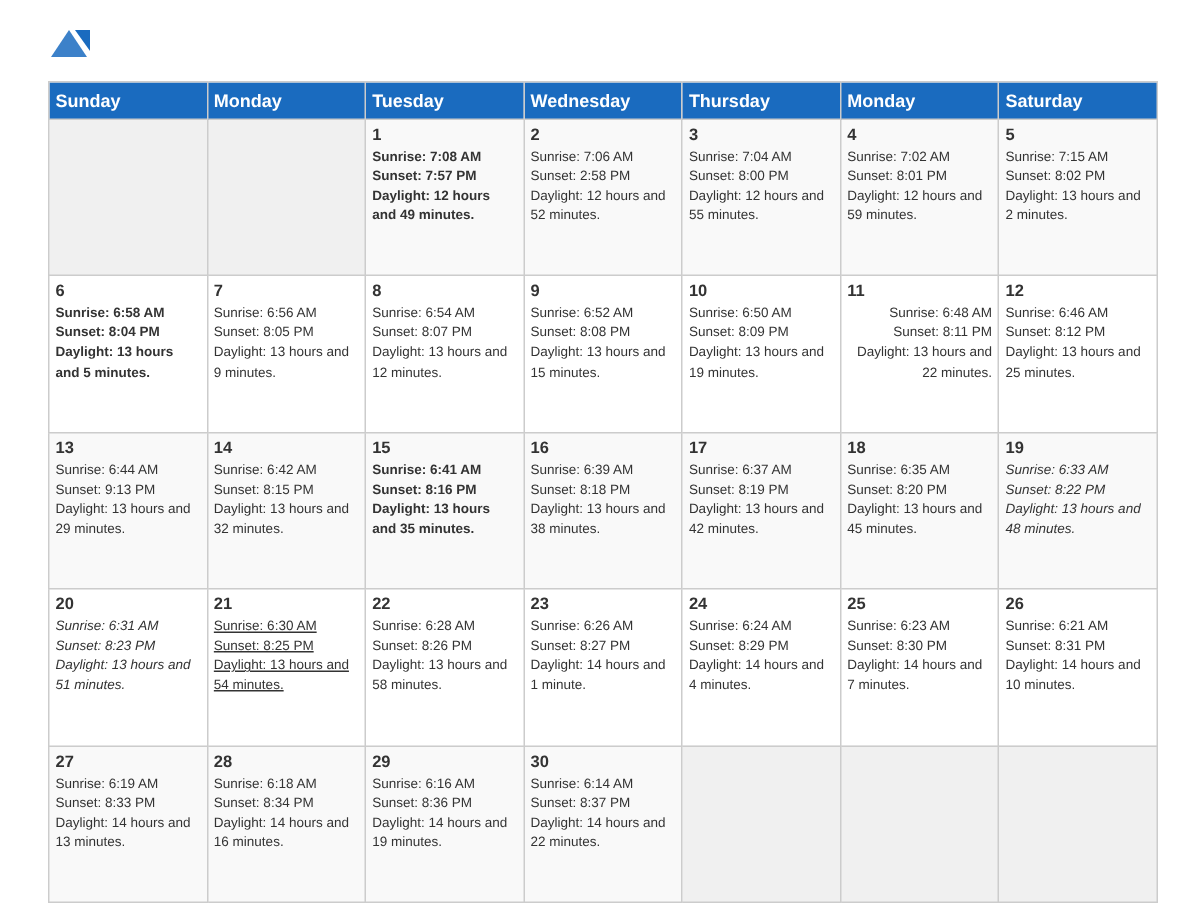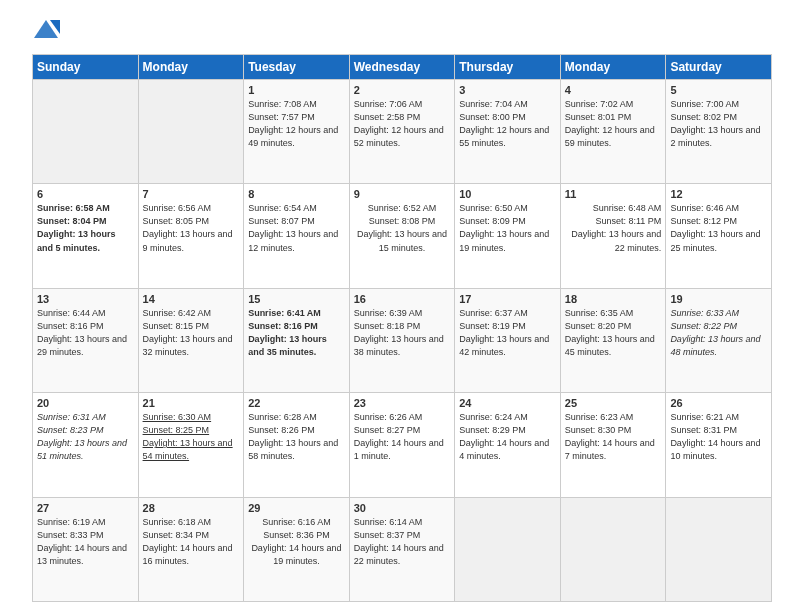--- a/index.html
+++ b/index.html
@@ -139,21 +139,21 @@
           <th>Monday</th>
           <th>Saturday</th>
         </tr>
     </thead>
     <tbody id="calendar-body">
     <tr>
           <td class="empty-cell"></td>
           <td class="empty-cell"></td>
           <td>
             <span class="day-num">1</span>
-            <div class="day-info" style="white-space: pre-line;">Sunrise: 7:08 AM
+            <div class="day-info" style="white-space: pre-line; font-weight: bold;">Sunrise: 7:08 AM
 Sunset: 7:57 PM
 Daylight: 12 hours and 49 minutes.</div>
           </td>
           <td>
             <span class="day-num">2</span>
             <div class="day-info" style="white-space: pre-line;">Sunrise: 7:06 AM
 Sunset: 2:58 PM
 Daylight: 12 hours and 52 minutes.</div>
           </td>
           <td>
@@ -163,21 +163,21 @@
 Daylight: 12 hours and 55 minutes.</div>
           </td>
           <td>
             <span class="day-num">4</span>
             <div class="day-info" style="white-space: pre-line;">Sunrise: 7:02 AM
 Sunset: 8:01 PM
 Daylight: 12 hours and 59 minutes.</div>
           </td>
           <td>
             <span class="day-num">5</span>
-            <div class="day-info" style="white-space: pre-line;">Sunrise: 7:00 AM
+            <div class="day-info" style="white-space: pre-line;">Sunrise: 7:15 AM
 Sunset: 8:02 PM
 Daylight: 13 hours and 2 minutes.</div>
           </td>
         </tr>
         <tr>
           <td>
             <span class="day-num">6</span>
             <div class="day-info" style="white-space: pre-line; font-weight: bold;">Sunrise: 6:58 AM
 Sunset: 8:04 PM
 Daylight: 13 hours and 5 minutes.</div>
@@ -189,21 +189,21 @@
 Daylight: 13 hours and 9 minutes.</div>
           </td>
           <td>
             <span class="day-num">8</span>
             <div class="day-info" style="white-space: pre-line;">Sunrise: 6:54 AM
 Sunset: 8:07 PM
 Daylight: 13 hours and 12 minutes.</div>
           </td>
           <td>
             <span class="day-num">9</span>
-            <div class="day-info" style="white-space: pre-line; text-align: center;">Sunrise: 6:52 AM
+            <div class="day-info" style="white-space: pre-line;">Sunrise: 6:52 AM
 Sunset: 8:08 PM
 Daylight: 13 hours and 15 minutes.</div>
           </td>
           <td>
             <span class="day-num">10</span>
             <div class="day-info" style="white-space: pre-line;">Sunrise: 6:50 AM
 Sunset: 8:09 PM
 Daylight: 13 hours and 19 minutes.</div>
           </td>
           <td>
@@ -216,21 +216,21 @@
             <span class="day-num">12</span>
             <div class="day-info" style="white-space: pre-line;">Sunrise: 6:46 AM
 Sunset: 8:12 PM
 Daylight: 13 hours and 25 minutes.</div>
           </td>
         </tr>
         <tr>
           <td>
             <span class="day-num">13</span>
             <div class="day-info" style="white-space: pre-line;">Sunrise: 6:44 AM
-Sunset: 8:16 PM
+Sunset: 9:13 PM
 Daylight: 13 hours and 29 minutes.</div>
           </td>
           <td>
             <span class="day-num">14</span>
             <div class="day-info" style="white-space: pre-line;">Sunrise: 6:42 AM
 Sunset: 8:15 PM
 Daylight: 13 hours and 32 minutes.</div>
           </td>
           <td>
             <span class="day-num">15</span>
@@ -315,21 +315,21 @@
 Daylight: 14 hours and 13 minutes.</div>
           </td>
           <td>
             <span class="day-num">28</span>
             <div class="day-info" style="white-space: pre-line;">Sunrise: 6:18 AM
 Sunset: 8:34 PM
 Daylight: 14 hours and 16 minutes.</div>
           </td>
           <td>
             <span class="day-num">29</span>
-            <div class="day-info" style="white-space: pre-line; text-align: center;">Sunrise: 6:16 AM
+            <div class="day-info" style="white-space: pre-line;">Sunrise: 6:16 AM
 Sunset: 8:36 PM
 Daylight: 14 hours and 19 minutes.</div>
           </td>
           <td>
             <span class="day-num">30</span>
             <div class="day-info" style="white-space: pre-line;">Sunrise: 6:14 AM
 Sunset: 8:37 PM
 Daylight: 14 hours and 22 minutes.</div>
           </td>
           <td class="empty-cell"></td>

